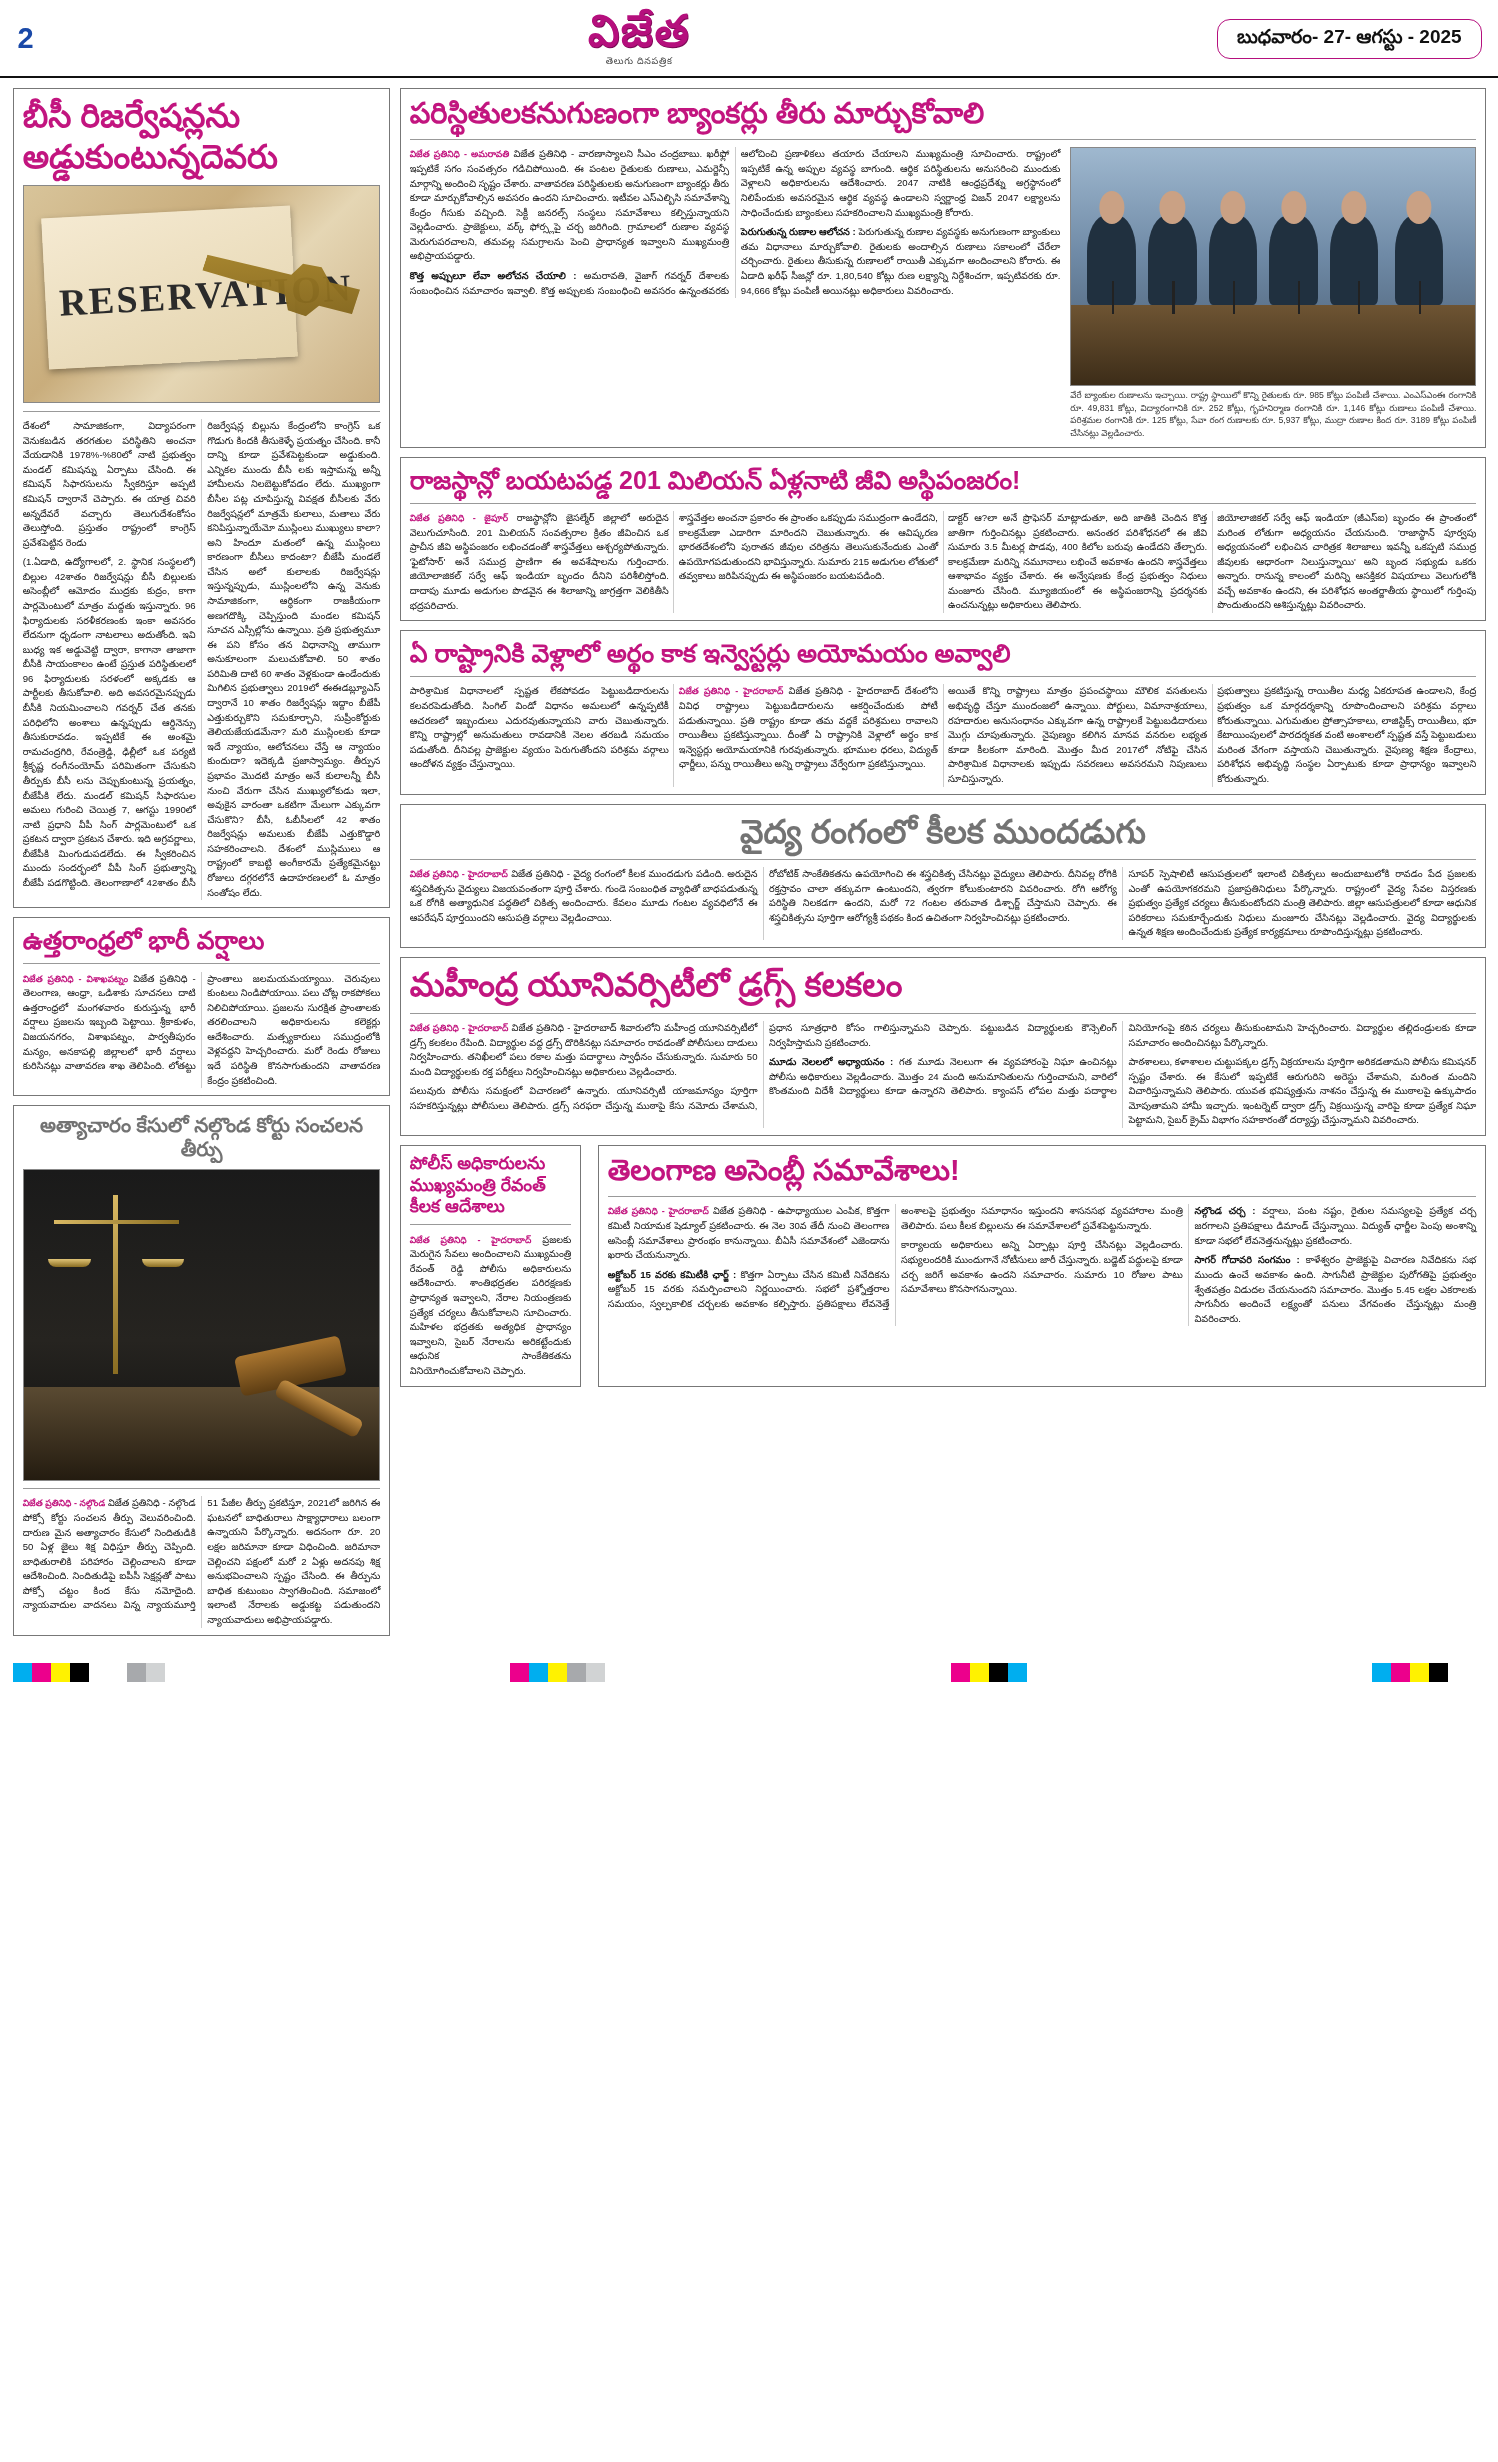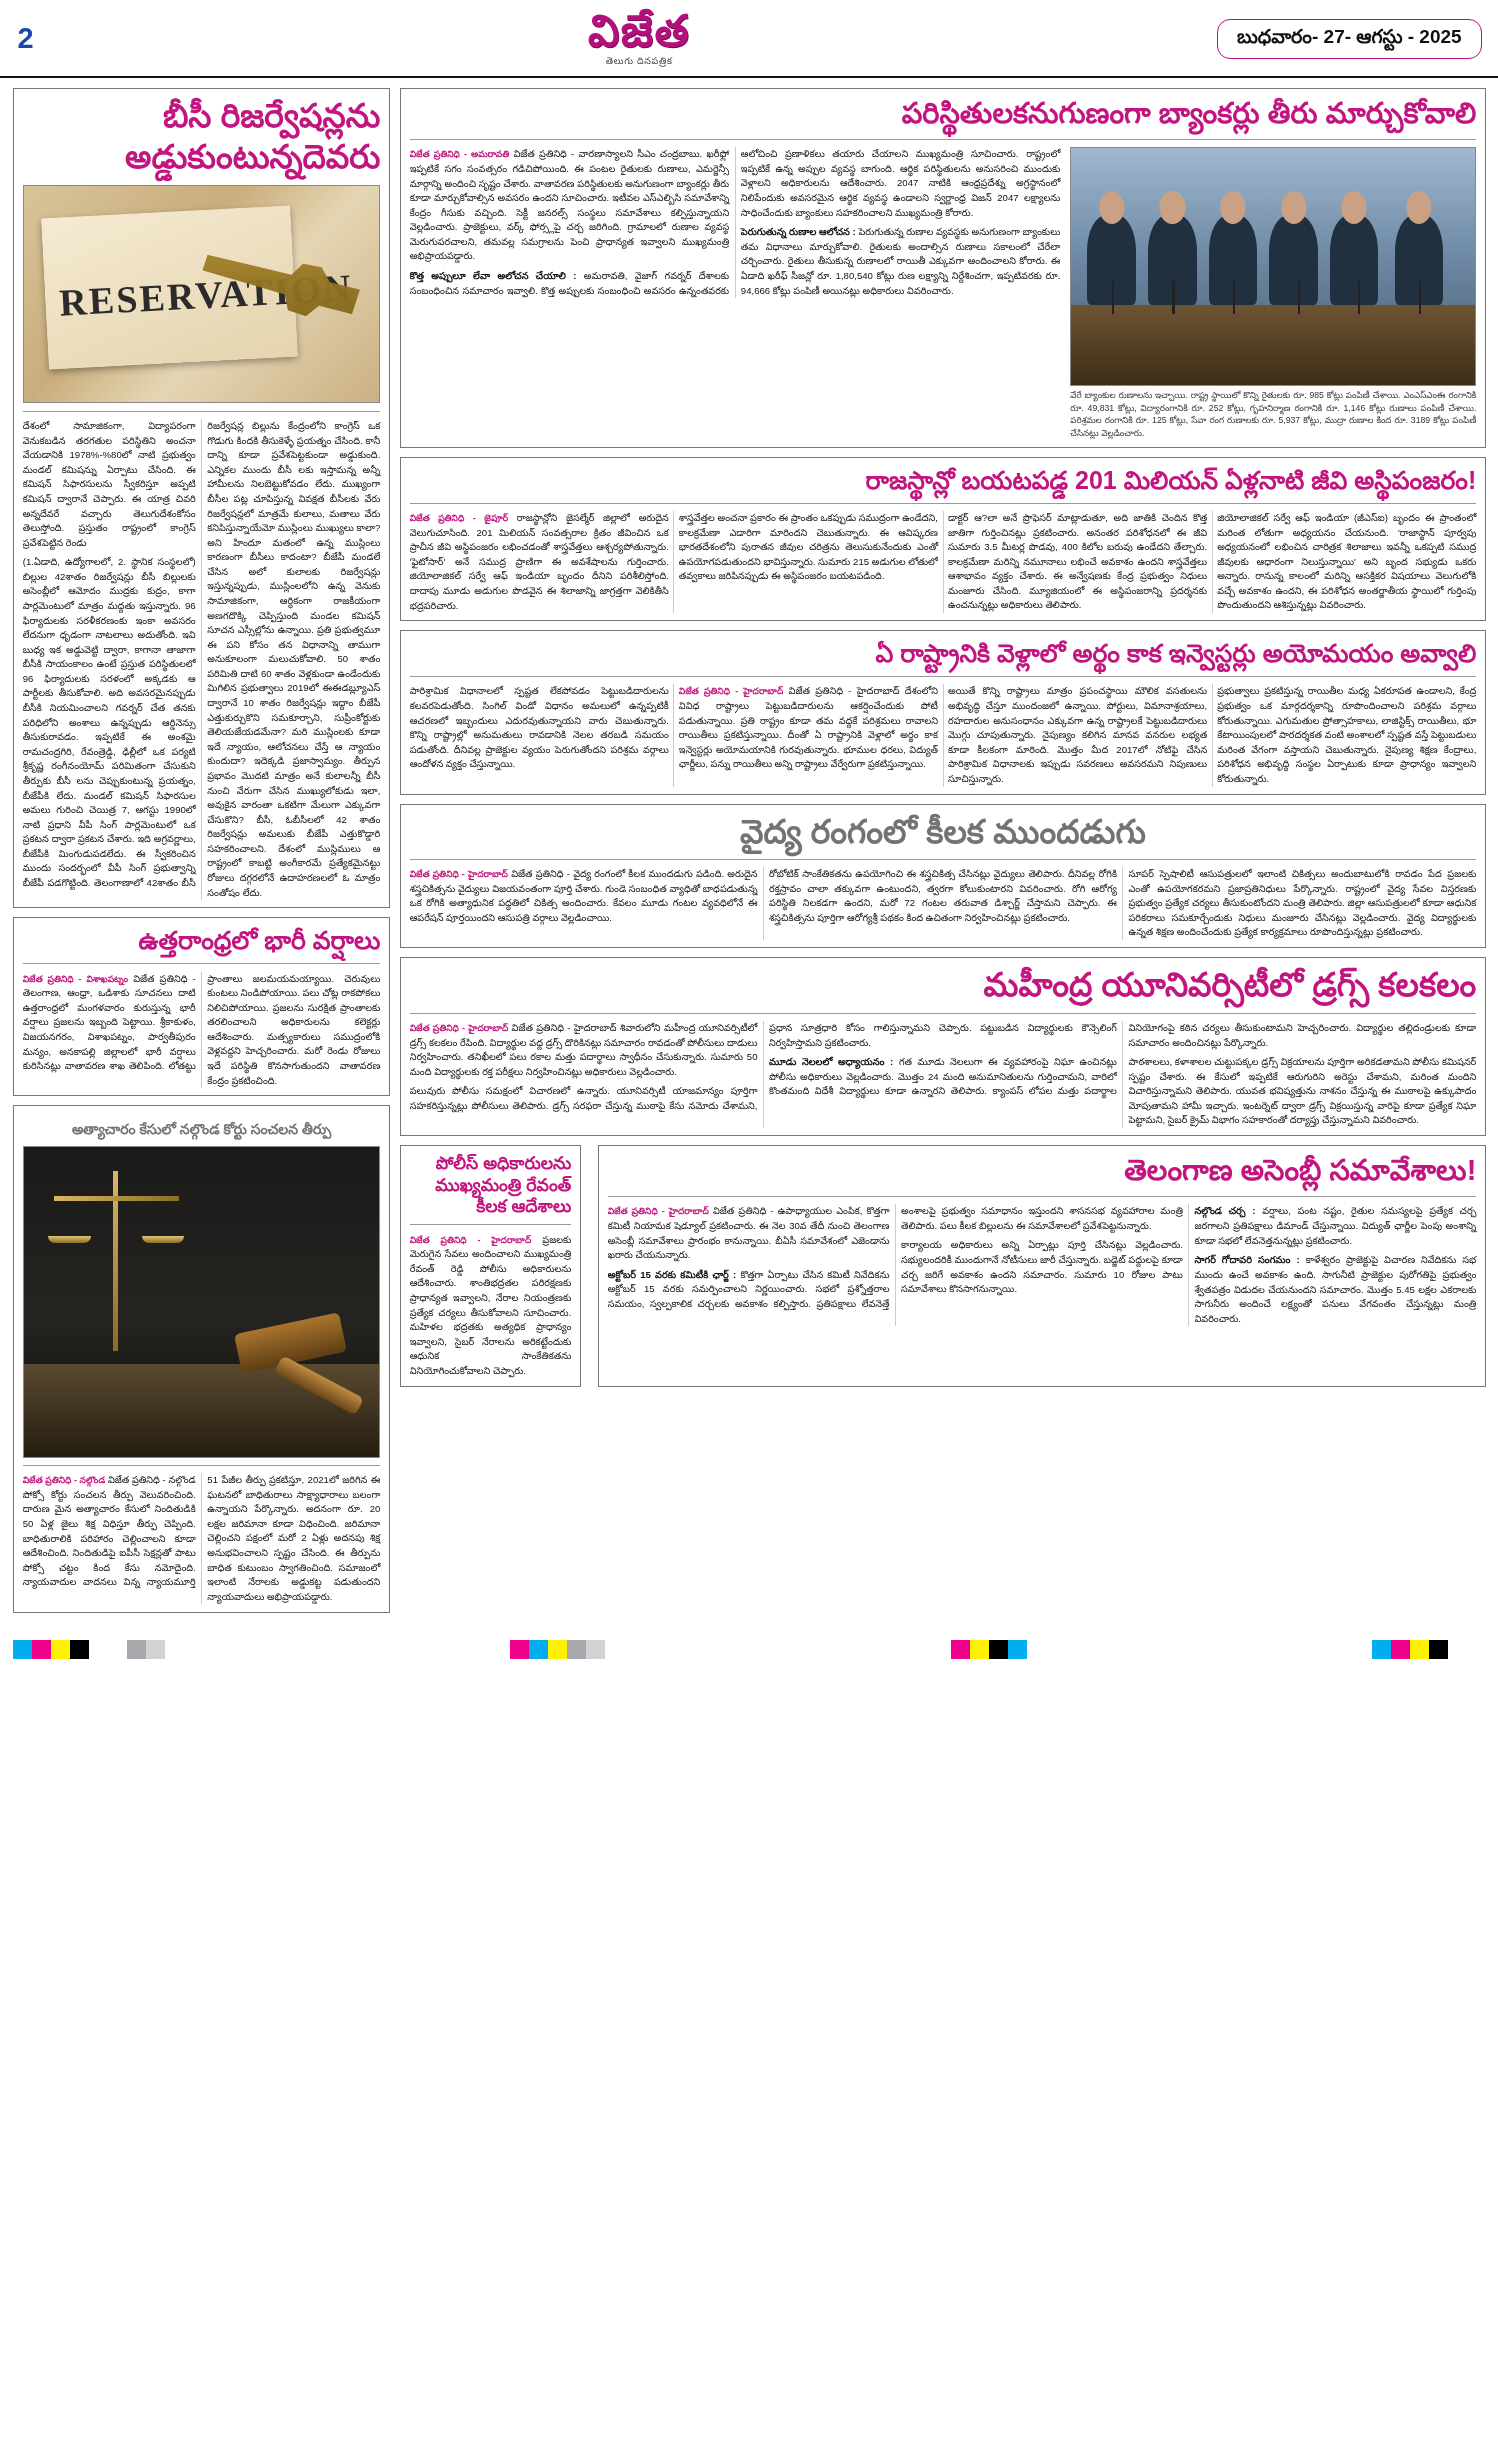--- a/index.html
+++ b/index.html
@@ -71,27 +71,27 @@
   }
   .col-left { width:377px; flex:0 0 377px; }
   .col-right { flex:1; }
 
   .hr-thin { border:0; border-top:0.7px solid #999; margin:7.3px 0; }
 
   
   .headline-pink {
     color:#c2157f;
     font-weight:bold;
-    text-align:right;
+    text-align:left;
     line-height:1.22;
   }
   .hl-xl { font-size:33px; }
   .hl-lg { font-size:29px; }
   .hl-md { font-size:25px; }
-  .hl-sm { font-size:14px;margin-top:8px; }
+  .hl-sm { font-size:20px; }
   .hl-xs { font-size:17.4px; }
 
   .headline-black {
     color:#737373;
     font-weight:bold;
     text-align:center;
     line-height:1.2;
   }
 
   .box {

